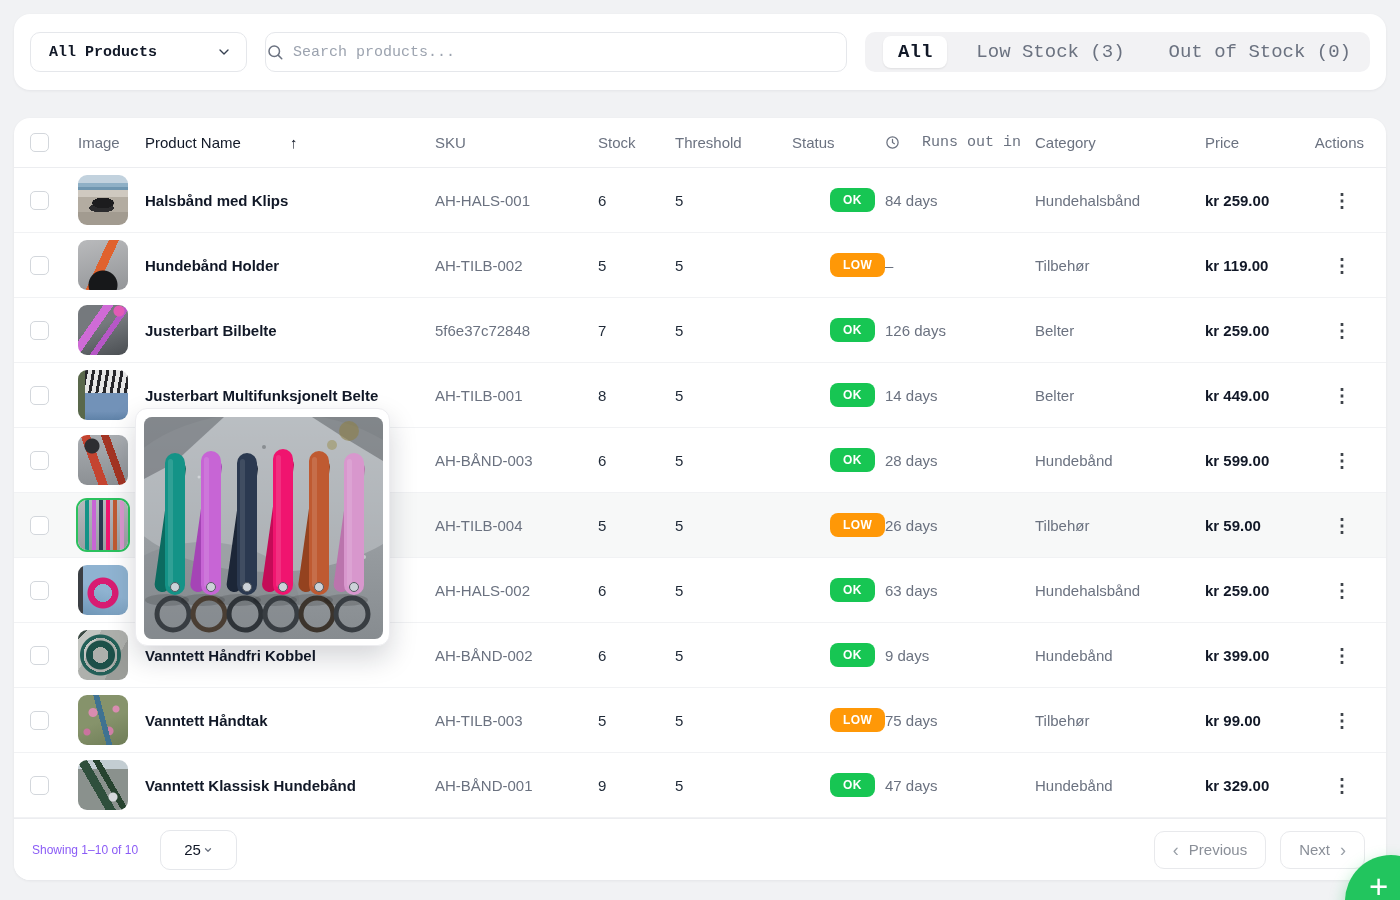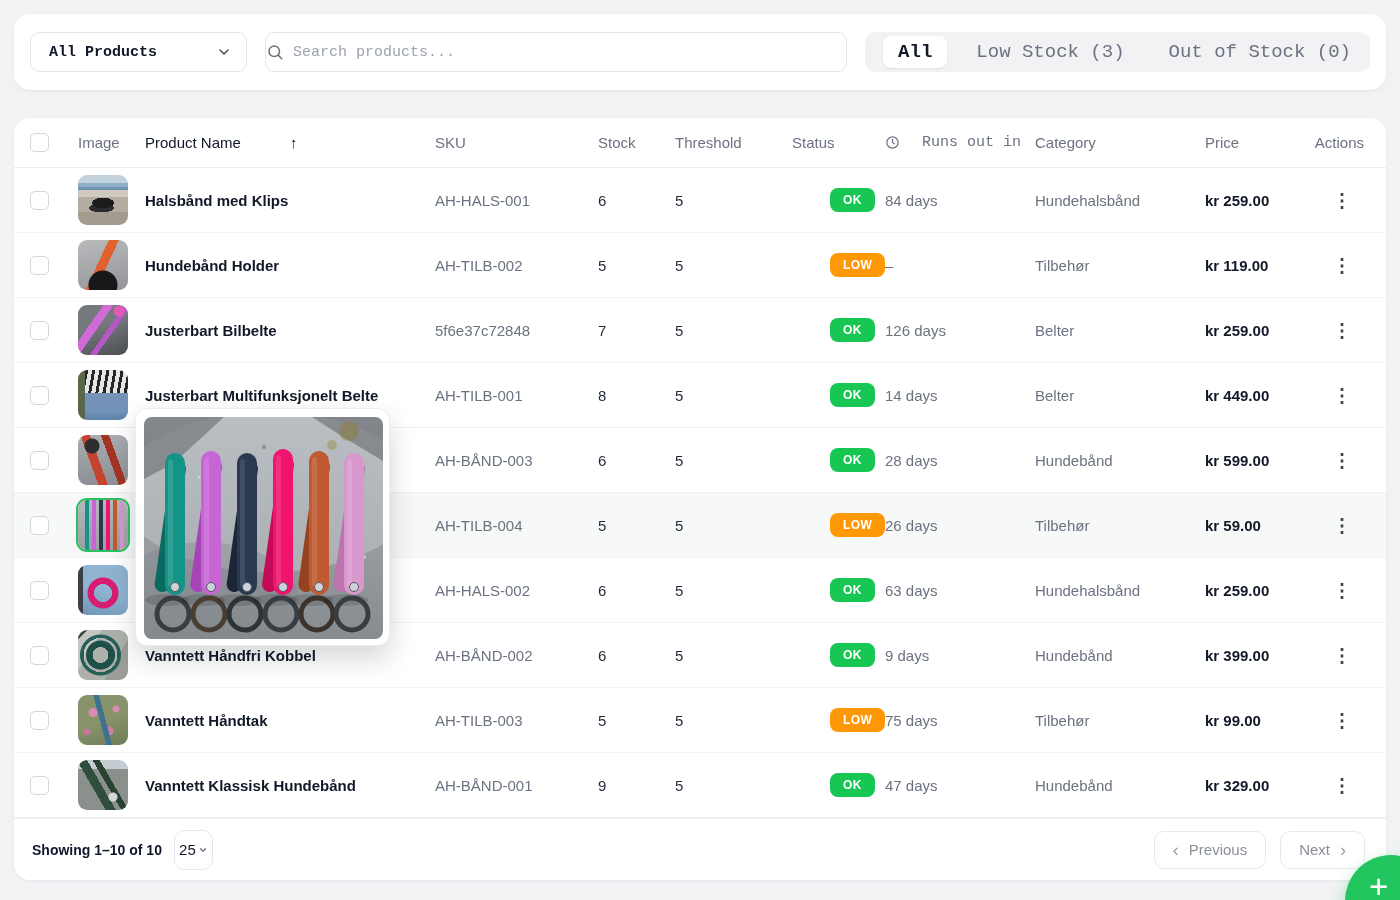--- a/index.html
+++ b/index.html
@@ -80,23 +80,23 @@
   .dots {
     border:none; background:transparent; cursor:pointer; font-size:19px; font-weight:700;
     color:#3f444b; line-height:1; padding:6px 8px;
   }
 
   
   .tfoot {
     position:absolute; left:0; right:0; bottom:0; height:62px; border-top:1px solid #ecedf0;
     display:flex; align-items:center; padding:0 21px 0 18px; border-radius:0 0 16px 16px; background:#fff;
   }
-  .summary { font-size:14px; color:#0f172a;font-weight:bold; }
+  .summary { font-size:12px; color:#8b5cf6; }
   .pagesize {
-    margin-left:12px; width:39px; height:40px; border:1px solid #e5e7eb; border-radius:10px; background:#fff;
+    margin-left:22px; width:77px; height:40px; border:1px solid #e5e7eb; border-radius:10px; background:#fff;
     font-family:inherit; font-size:15px; color:#111827; display:flex; align-items:center; justify-content:center;
     gap:2px; cursor:pointer;
   }
   .spacer { flex:1; }
   .pgbtn {
     height:38px; border:1px solid #e8e9ec; border-radius:10px; background:#fff; cursor:pointer;
     font-family:inherit; font-size:15px; color:#8a8f98; display:flex; align-items:center; gap:10px;
     padding:0 18px; margin-left:14px;
   }
   .pgbtn .chev { font-size:18px; color:#9aa0a8; line-height:1; }

